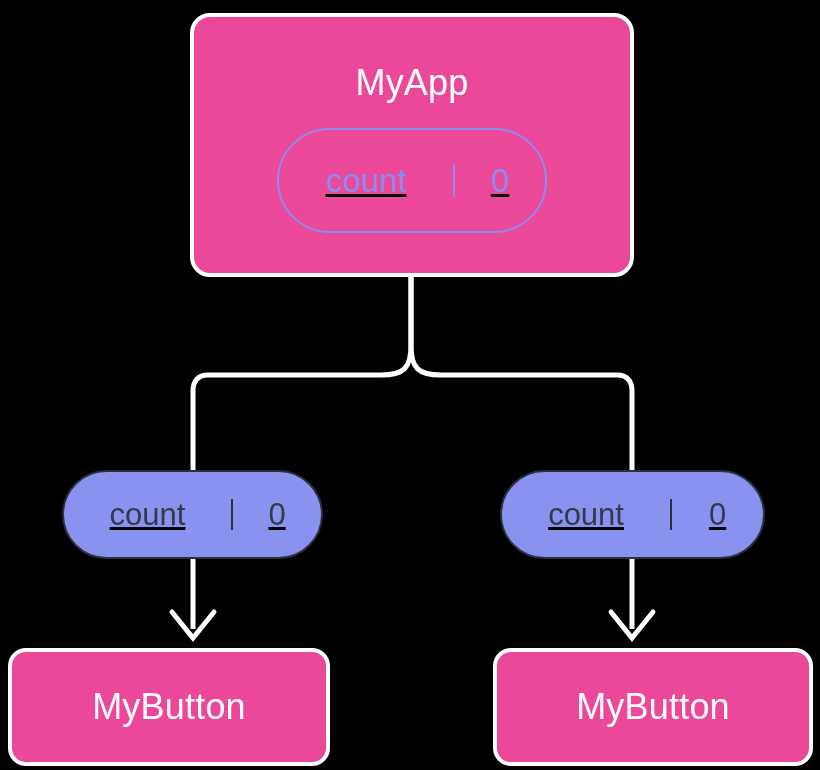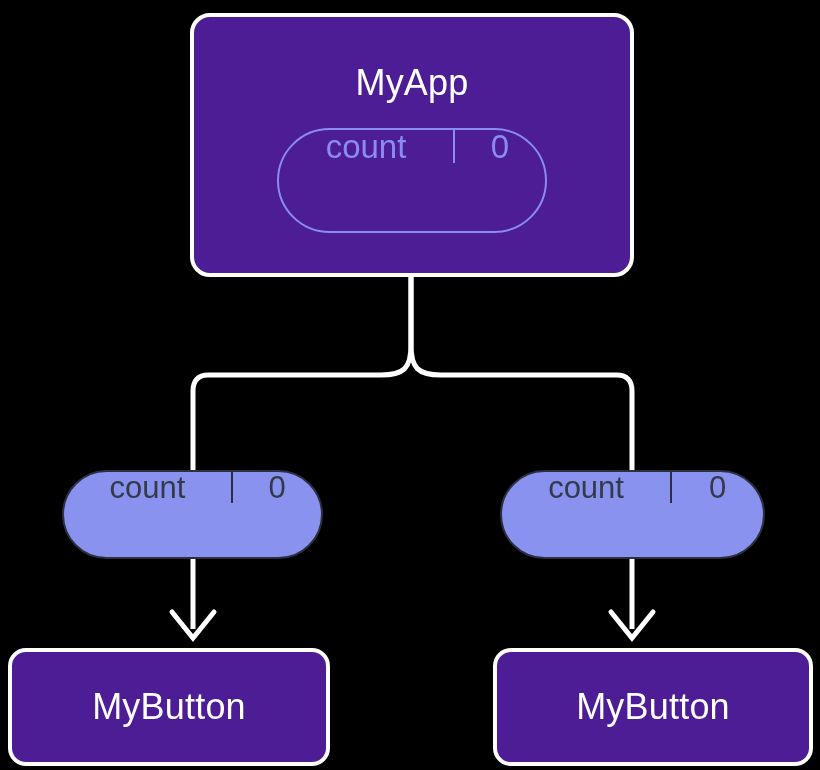--- a/index.html
+++ b/index.html
@@ -26,21 +26,21 @@
     top: 0;
     width: 820px;
     height: 770px;
     pointer-events: none;
   }
 
   
   .node-box {
     position: absolute;
     box-sizing: border-box;
-    background: #4c1d95;
+    background: #ec4899;
     border: 4px solid #ffffff;
     border-radius: 18px;
     display: flex;
     flex-direction: column;
     align-items: center;
   }
   .node-title {
     color: #ffffff;
     font-size: 36px;
     line-height: 1;
@@ -72,22 +72,23 @@
     width: 320px;
     height: 118px;
     justify-content: center;
   }
 
   
   .pill {
     position: absolute;
     box-sizing: border-box;
     display: flex;
-    align-items: flex-start;
+    align-items: center;
     overflow: hidden;
+    text-decoration: underline;
   }
   .pill-key, .pill-val {
     display: flex;
     align-items: center;
     justify-content: center;
     white-space: nowrap;
     line-height: 1;
   }
 
   

